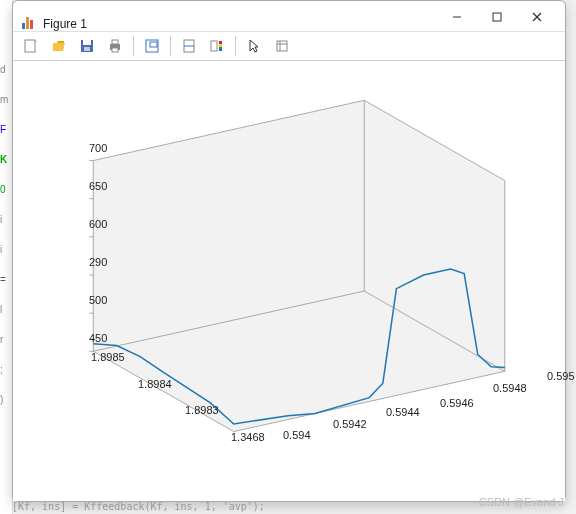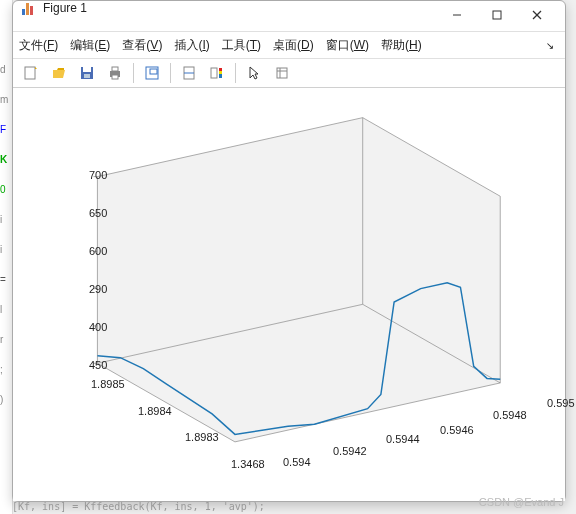--- a/index.html
+++ b/index.html
@@ -37,21 +37,21 @@
     background: #fff;
     border: 1px solid #aaa;
     border-radius: 6px;
     box-shadow: 0 4px 12px rgba(0,0,0,0.2);
     display: flex;
     flex-direction: column;
   }
   .titlebar {
     height: 30px;
     display: flex;
-    align-items: flex-start;
+    align-items: flex-end;
     padding: 0 8px;
     border-bottom: 1px solid #e0e0e0;
   }
   .tb-icon {
     width: 16px; height: 16px;
     margin-right: 6px;
     display: flex;
     align-items: center;
     justify-content: center;
   }
@@ -188,32 +188,20 @@
         </div>
       <div class="win-btn">
           <svg viewBox="0 0 10 10">
             <line x1="1" y1="1" x2="9" y2="9" stroke="#333" stroke-width="1.2"></line>
             <line x1="9" y1="1" x2="1" y2="9" stroke="#333" stroke-width="1.2"></line>
           </svg>
         </div>
     </div>
   </div>
 
-  <div class="menubar">
-    <span class="menu-item">文件(<u>F</u>)</span>
-    <span class="menu-item">编辑(<u>E</u>)</span>
-    <span class="menu-item">查看(<u>V</u>)</span>
-    <span class="menu-item">插入(<u>I</u>)</span>
-    <span class="menu-item">工具(<u>T</u>)</span>
-    <span class="menu-item">桌面(<u>D</u>)</span>
-    <span class="menu-item">窗口(<u>W</u>)</span>
-    <span class="menu-item">帮助(<u>H</u>)</span>
-    <span class="menu-spacer"></span>
-    <span class="menu-chevron">↘</span>
-  </div>
 
   <div class="toolbar">
     <div class="tool-btn">
         <svg width="16" height="16">
           <rect x="2" y="2" width="10" height="12" fill="#fff" stroke="#888"></rect>
           <polygon points="12,2 14,4 12,4" fill="#e0a800"></polygon>
         </svg>
       </div>
     <div class="tool-btn">
         <svg width="16" height="16">
@@ -297,21 +285,21 @@
           <line x1="66" y1="156" x2="70" y2="156"></line>
           <line x1="66" y1="118" x2="70" y2="118"></line>
           <line x1="66" y1="80" x2="70" y2="80"></line>
         </g>
 
         <path id="data-path" class="data-line" d="M70.0 262.4 L93.3 264.3 L116.7 275.4 L140.0 291.0 L186.7 321.5 L210.0 342.4 L264.0 334.2 L291.0 332.0 L345.0 316.2 L358.5 301.8 L372.0 207.6 L399.0 194.0 L426.0 188.0 L439.5 192.6 L453.0 273.2 L466.5 285.4 L480.0 286.2 "></path>
       </svg>
 
       
       <div class="axis-tick" style="left:26px; top:261px">450</div>
-      <div class="axis-tick" style="left:26px; top:223px">400</div>
+      <div class="axis-tick" style="left:26px; top:223px">500</div>
       <div class="axis-tick" style="left:26px; top:185px">290</div>
       <div class="axis-tick" style="left:26px; top:147px">600</div>
       <div class="axis-tick" style="left:26px; top:109px">650</div>
       <div class="axis-tick" style="left:26px; top:71px">700</div>
 
       
       <div class="axis-tick" style="left:28px; top:280px">1.8985</div>
       <div class="axis-tick" style="left:75px; top:307px">1.8984</div>
       <div class="axis-tick" style="left:122px; top:333px">1.8983</div>
       <div class="axis-tick" style="left:168px; top:360px">1.3468</div>

